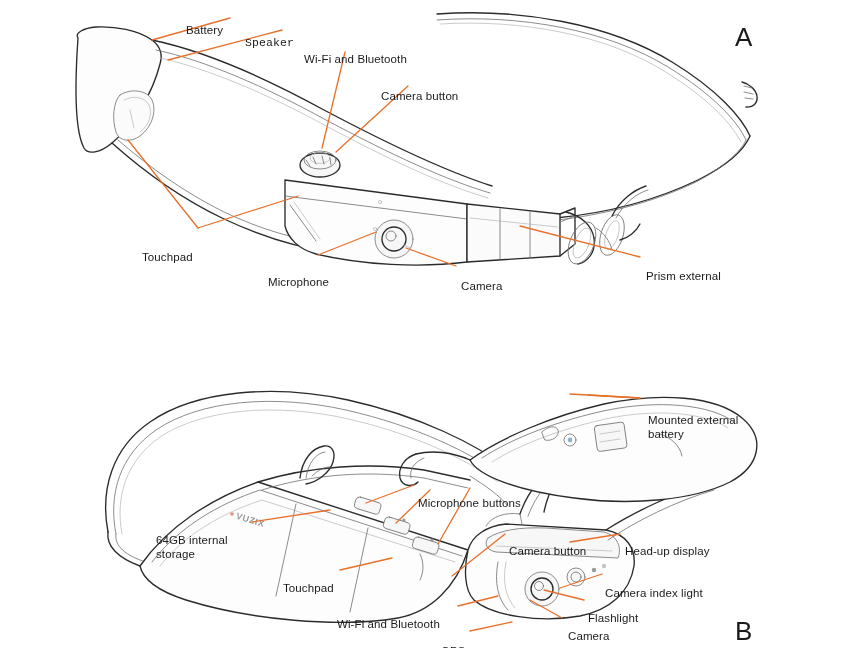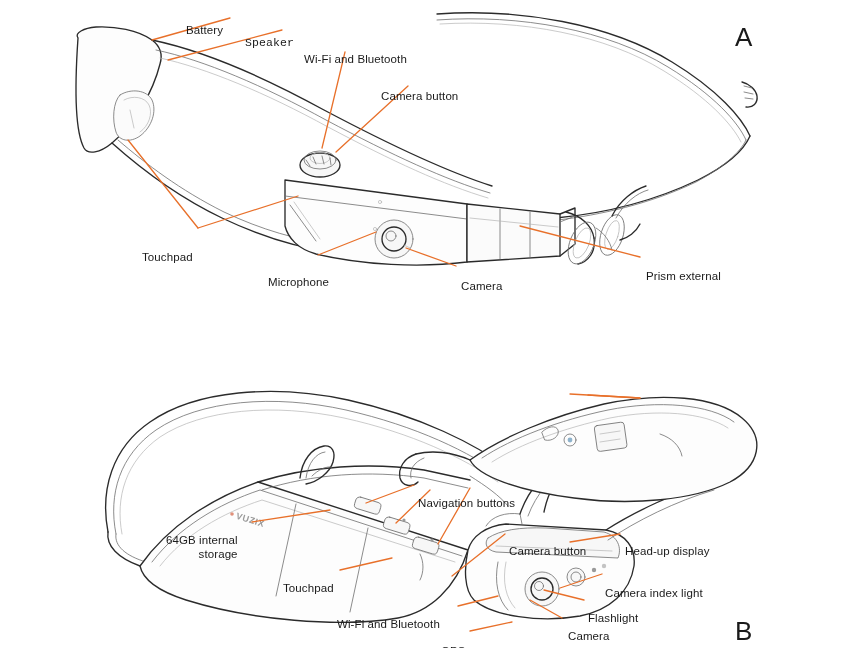--- a/index.html
+++ b/index.html
@@ -335,22 +335,24 @@
 
       <path class="lead" d="M584 300 L 544 290"></path>
 
       <path class="lead" d="M458 306 L 498 296"></path>
 
       <path class="lead" d="M562 318 L 530 300"></path>
 
       <path class="lead" d="M470 331 L 512 322"></path>
     </svg>
 
-    <div class="callout" style="left:418px; top:181px;">Navigation buttons</div>
-    <div class="callout" style="left:166px; top:218px;text-align:right;">64GB internal
+    <div class="callout" style="left:648px; top:98px;">Mounted external
+battery</div>
+    <div class="callout" style="left:418px; top:181px;">Microphone buttons</div>
+    <div class="callout" style="left:156px; top:218px;">64GB internal
 storage</div>
     <div class="callout" style="left:509px; top:229px;">Camera button</div>
     <div class="callout" style="left:625px; top:229px;">Head-up display</div>
     <div class="callout" style="left:283px; top:266px;">Touchpad</div>
     <div class="callout" style="left:605px; top:271px;">Camera index light</div>
     <div class="callout" style="left:588px; top:296px;">Flashlight</div>
     <div class="callout" style="left:337px; top:302px;">Wi-Fi and Bluetooth</div>
     <div class="callout" style="left:568px; top:314px;">Camera</div>
     <div class="callout" style="left:441px; top:329px;text-decoration:underline;">GPS</div>
   </section>

